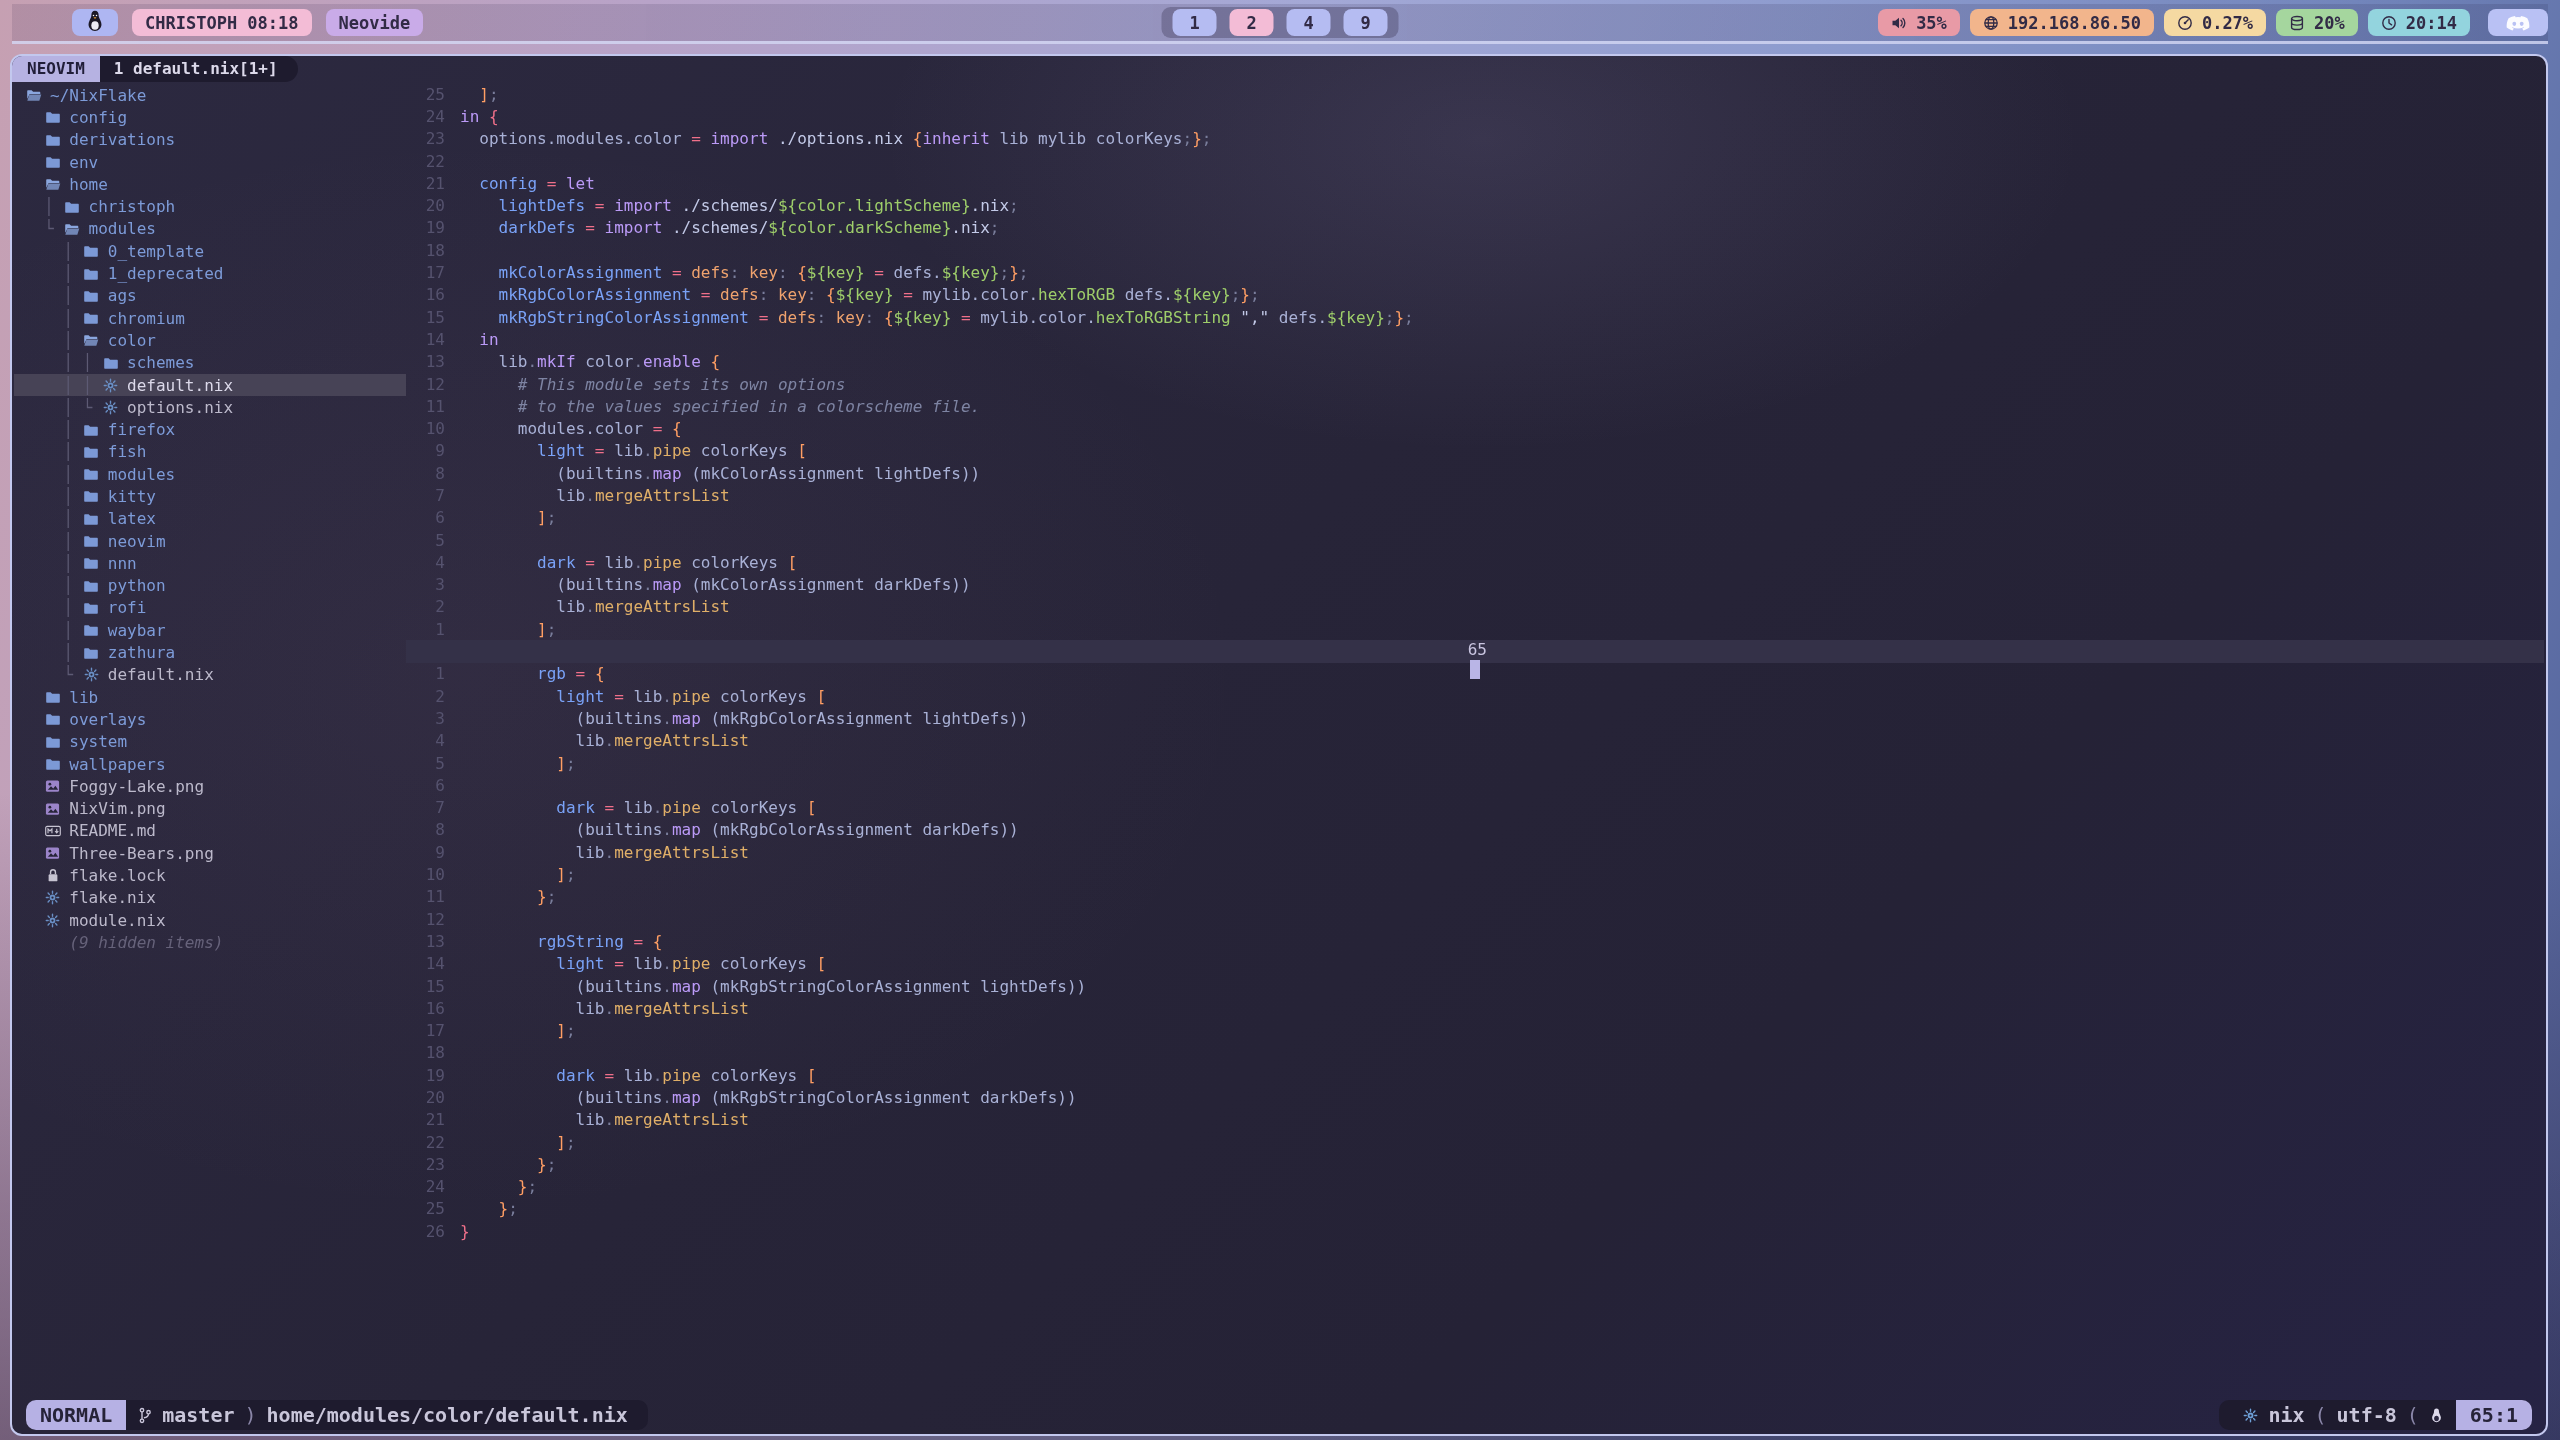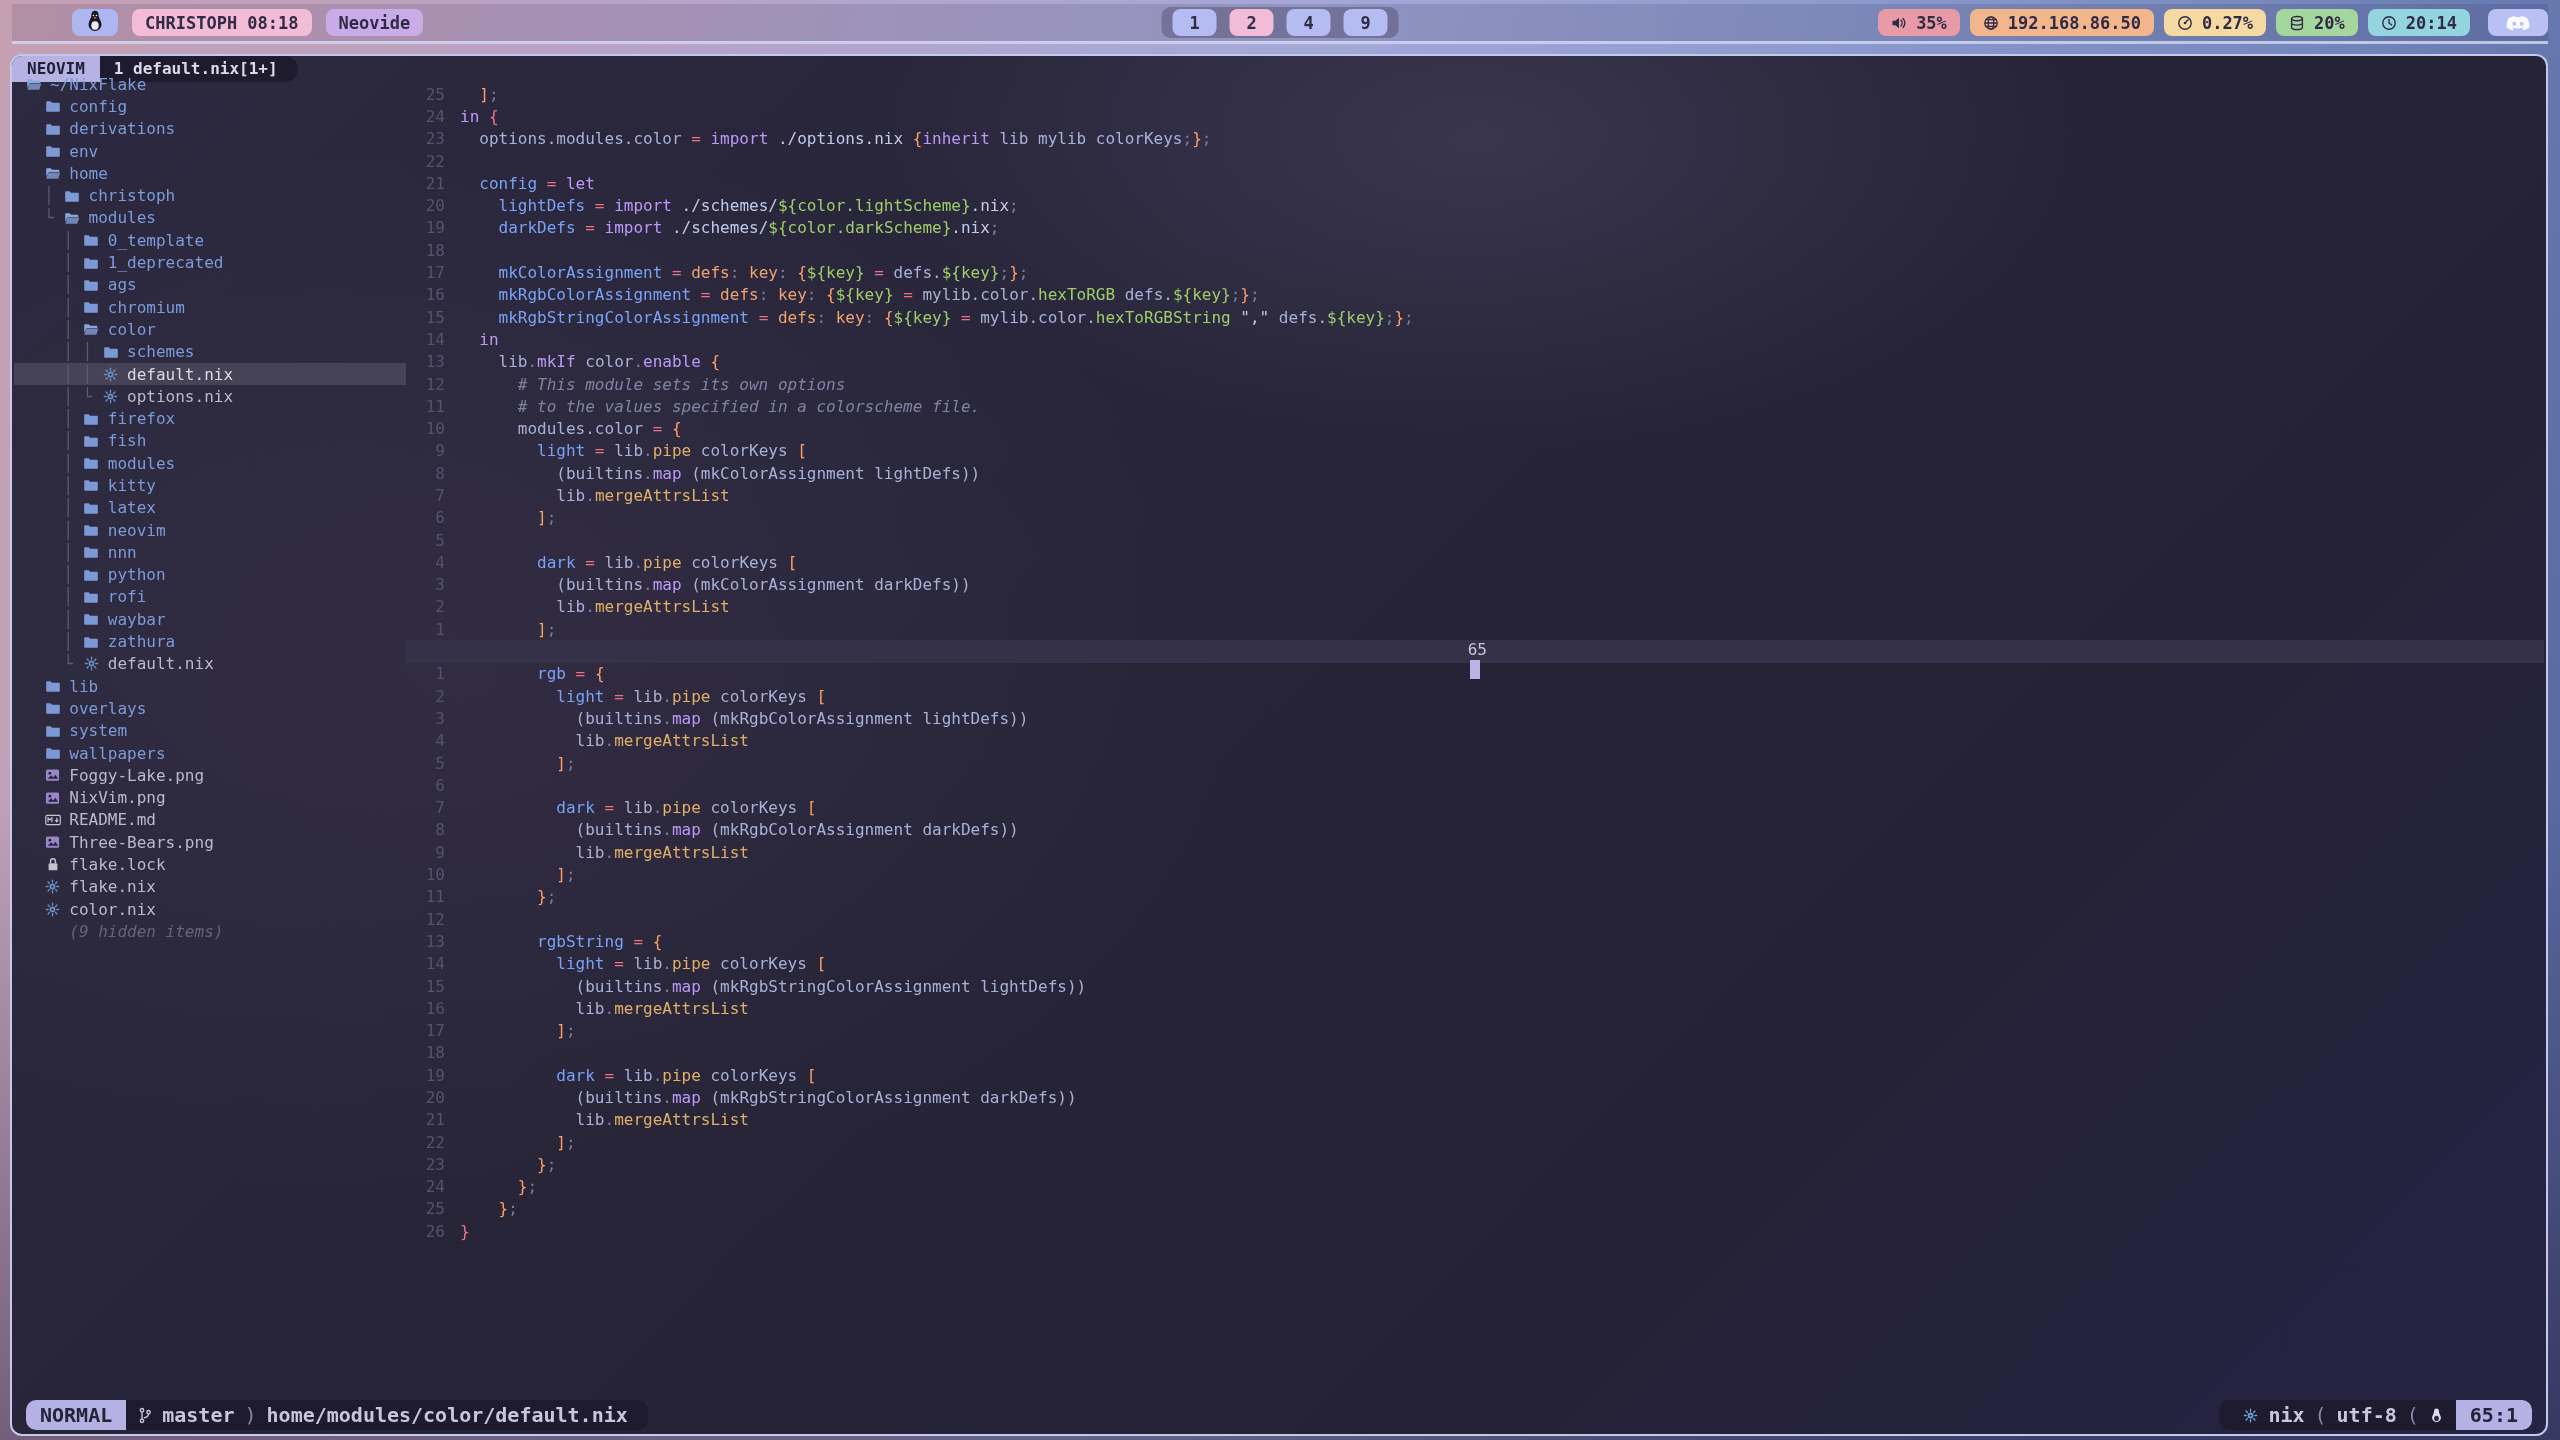--- a/index.html
+++ b/index.html
@@ -28,21 +28,21 @@
   .nvim{position:absolute;left:10px;top:54px;width:2538px;height:1382px;
     border:2px solid #c3c8ee;border-radius:12px;overflow:hidden;
     background:
       radial-gradient(1000px 520px at 58% 6%, rgba(160,150,200,0.15), transparent 60%),
       radial-gradient(1300px 900px at 18% 45%, rgba(150,115,145,0.08), transparent 60%),
       linear-gradient(135deg, #2c2940 0%, #272438 45%, #252236 70%, #262344 100%);}
   .tabline{display:flex;height:26px;font-size:16px;}
   .tab-app{background:#b6b2e2;color:#211e38;padding:0 15px;font-weight:bold;line-height:26px;}
   .tab-file{background:#1e1b2e;color:#dcd9ea;padding:0 20px 0 14px;border-radius:0 13px 13px 0;line-height:26px;font-weight:bold;}
   
-  .tree{position:absolute;left:2px;top:17px;width:392px;font-size:16px;}
+  .tree{position:absolute;left:2px;top:28px;width:392px;font-size:16px;}
   .trow{height:22.3px;display:flex;align-items:center;padding-left:11px;white-space:pre;cursor:default;}
   .trow .pre{color:#5d5a74;}
   .trow .ticon{width:17px;height:16px;display:inline-flex;align-items:center;justify-content:center;margin-right:8px;flex:none;}
   .trow.sel{background:#474356;}
   .lab-folder{color:#7d9bd8;} .lab-file{color:#bcb9cb;} .trow.sel .lab-file{color:#dcd9ea;}
   .lab-dim{color:#66627a;font-style:italic;}
   .i-folder{color:#7c99d6;} .i-folder-open{color:#8aa6de;} .i-gear{color:#6a8fc5;}
   .i-image{color:#9b84c9;} .i-lock{color:#c7c4d2;} .i-md{color:#c7c4d2;} .i-none{color:transparent;}
   
   .editor{position:absolute;left:394px;top:27px;right:2px;font-size:16px;}
@@ -291,21 +291,21 @@
             </g>
             <circle cx="8" cy="8" r="3.1" fill="currentColor" stroke="none"></circle>
             <circle cx="8" cy="8" r="1.2" fill="#272438" stroke="none"></circle>
           </svg></span><span class="lab-file">flake.nix</span></div>
       <div class="trow"><span class="pre">  </span><span class="ticon i-gear"><svg width="15" height="15" viewBox="0 0 16 16" fill="none" stroke="currentColor" stroke-width="1.5">
             <g stroke-linecap="round">
               <path d="M8 1.4v2M8 12.6v2M1.4 8h2M12.6 8h2M3.3 3.3l1.4 1.4M11.3 11.3l1.4 1.4M12.7 3.3l-1.4 1.4M4.7 11.3l-1.4 1.4"></path>
             </g>
             <circle cx="8" cy="8" r="3.1" fill="currentColor" stroke="none"></circle>
             <circle cx="8" cy="8" r="1.2" fill="#272438" stroke="none"></circle>
-          </svg></span><span class="lab-file">color.nix</span></div>
+          </svg></span><span class="lab-file">module.nix</span></div>
       <div class="trow"><span class="pre">  </span><span class="ticon i-none"><svg width="1" height="1"></svg></span><span class="lab-dim">(9 hidden items)</span></div>
     </div>
 
   <div class="editor" id="editor">
       <div class="crow"><span class="lnum">25</span><span class="code"><span class="t-fg">  </span><span class="t-br">]</span><span class="t-dim">;</span></span></div>
       <div class="crow"><span class="lnum">24</span><span class="code"><span class="t-kw">in</span><span class="t-fg"> </span><span class="t-opbr">{</span></span></div>
       <div class="crow"><span class="lnum">23</span><span class="code"><span class="t-fg">  options.modules.color </span><span class="t-op">=</span><span class="t-fg"> </span><span class="t-kw">import</span><span class="t-fg"> </span><span class="t-str">./options.nix </span><span class="t-br">{</span><span class="t-kw">inherit</span><span class="t-fg"> lib mylib colorKeys</span><span class="t-dim">;</span><span class="t-br">}</span><span class="t-dim">;</span></span></div>
       <div class="crow"><span class="lnum">22</span><span class="code"></span></div>
       <div class="crow"><span class="lnum">21</span><span class="code"><span class="t-fg">  </span><span class="t-def">config </span><span class="t-op">=</span><span class="t-fg"> </span><span class="t-kw">let</span></span></div>
       <div class="crow"><span class="lnum">20</span><span class="code"><span class="t-fg">    </span><span class="t-def">lightDefs </span><span class="t-op">=</span><span class="t-fg"> </span><span class="t-kw">import</span><span class="t-fg"> </span><span class="t-str">./schemes/</span><span class="t-grn">${color.lightScheme}</span><span class="t-str">.nix</span><span class="t-dim">;</span></span></div>

